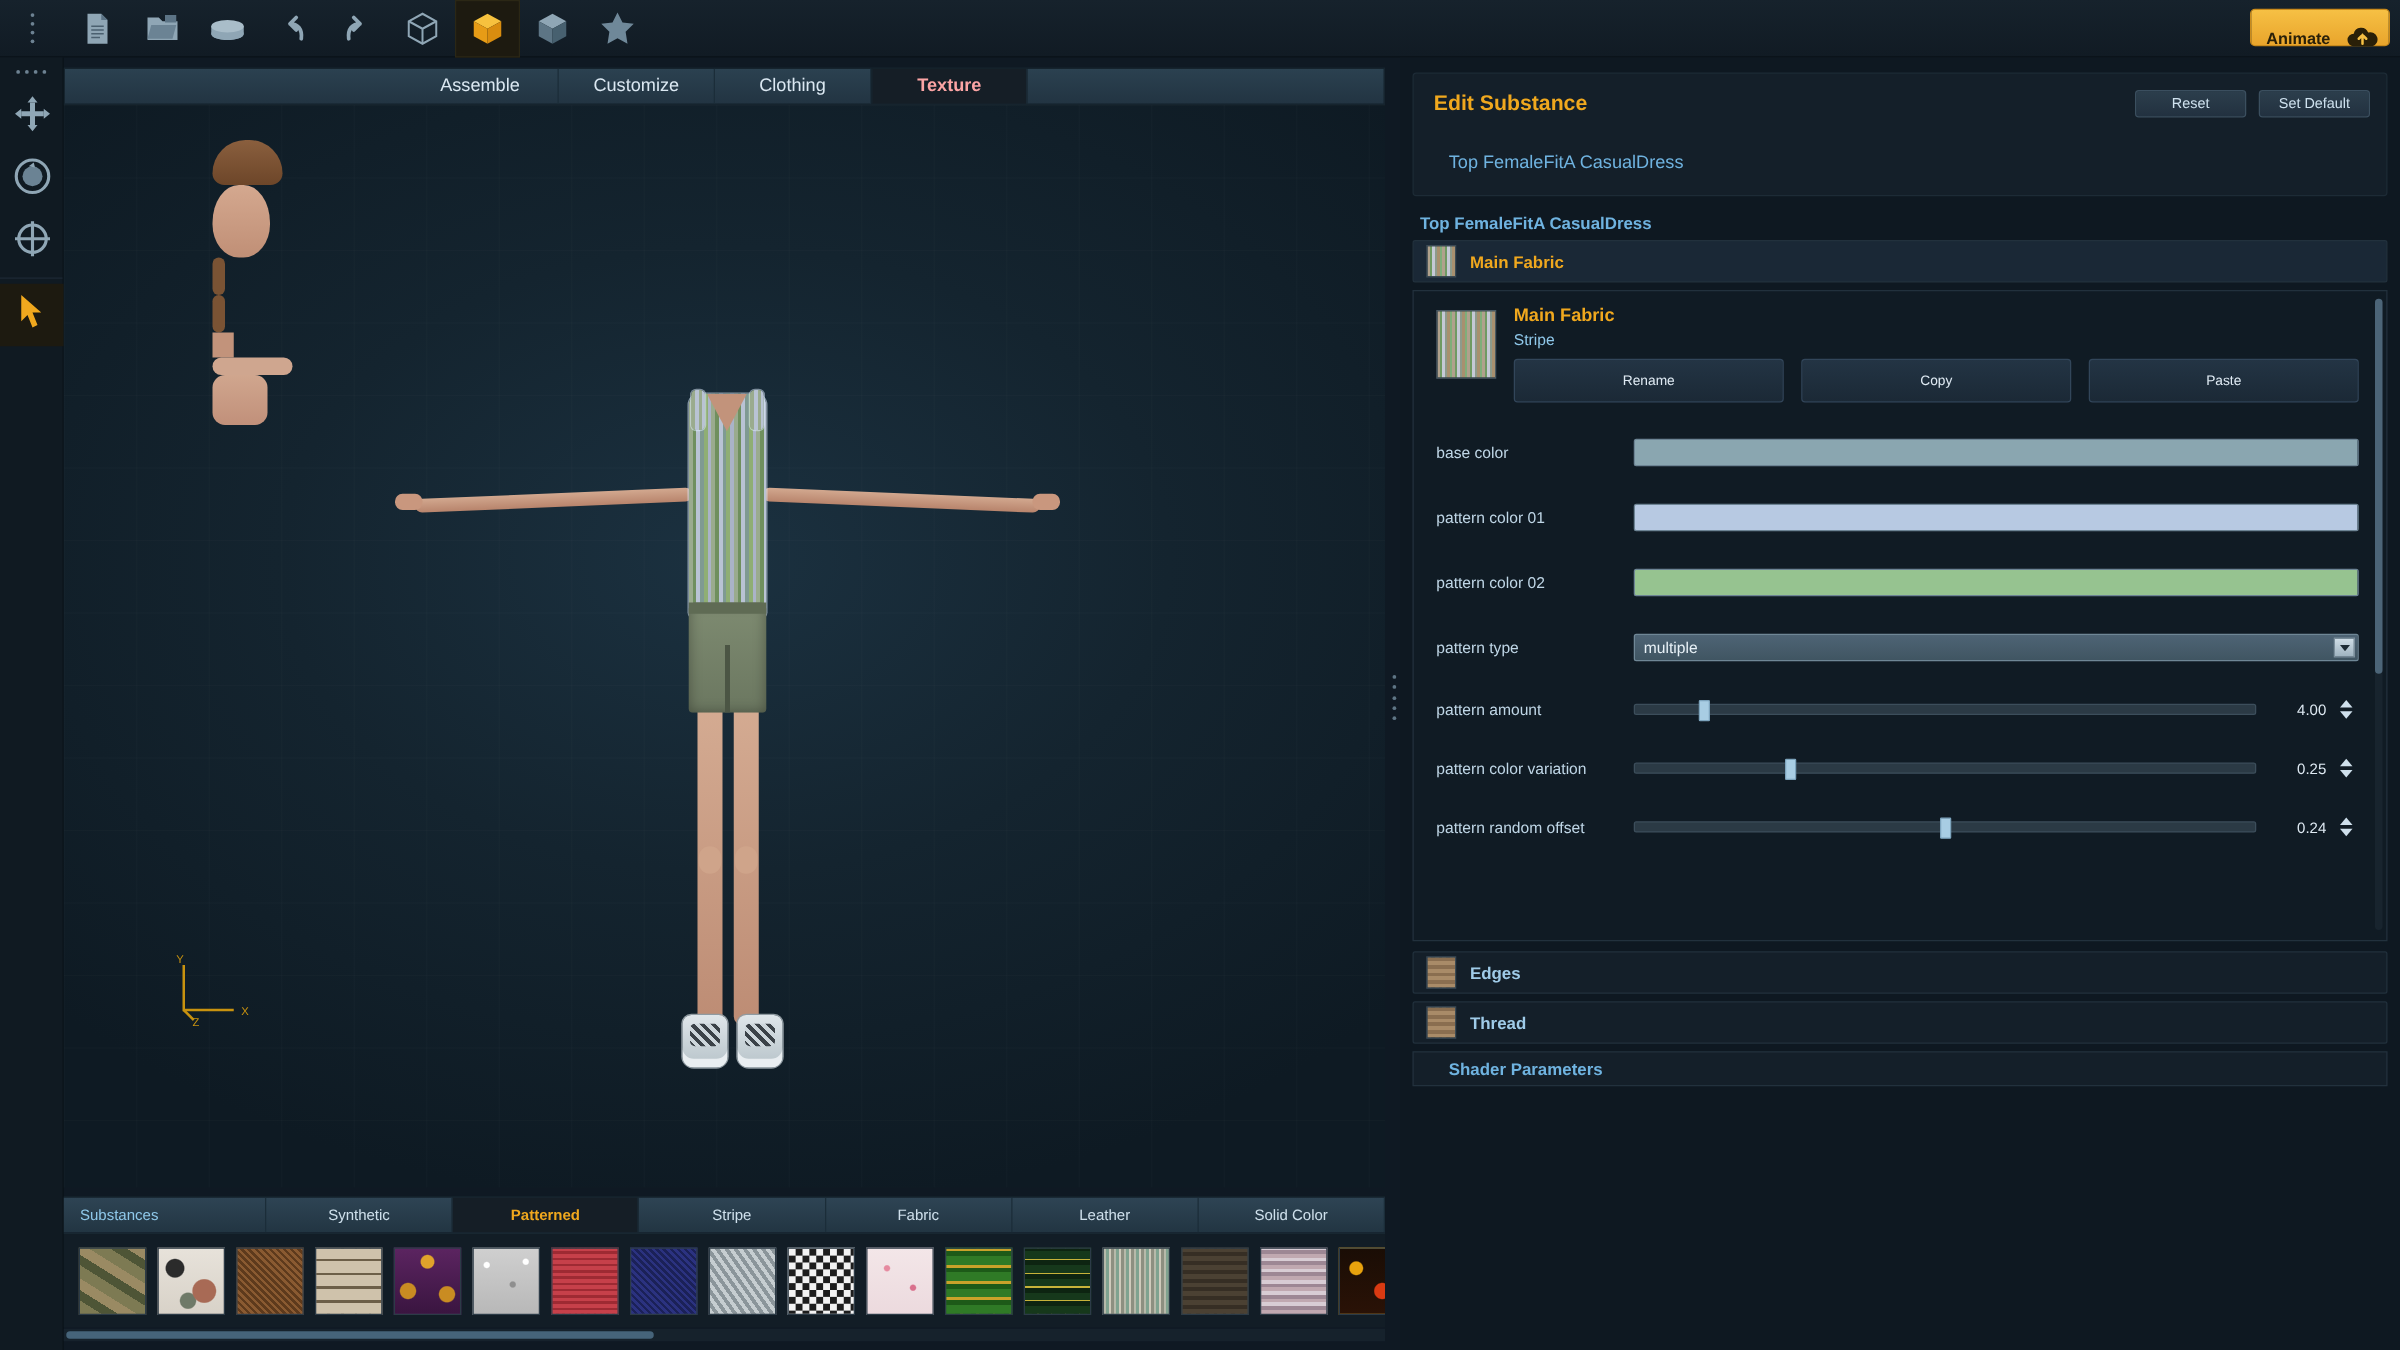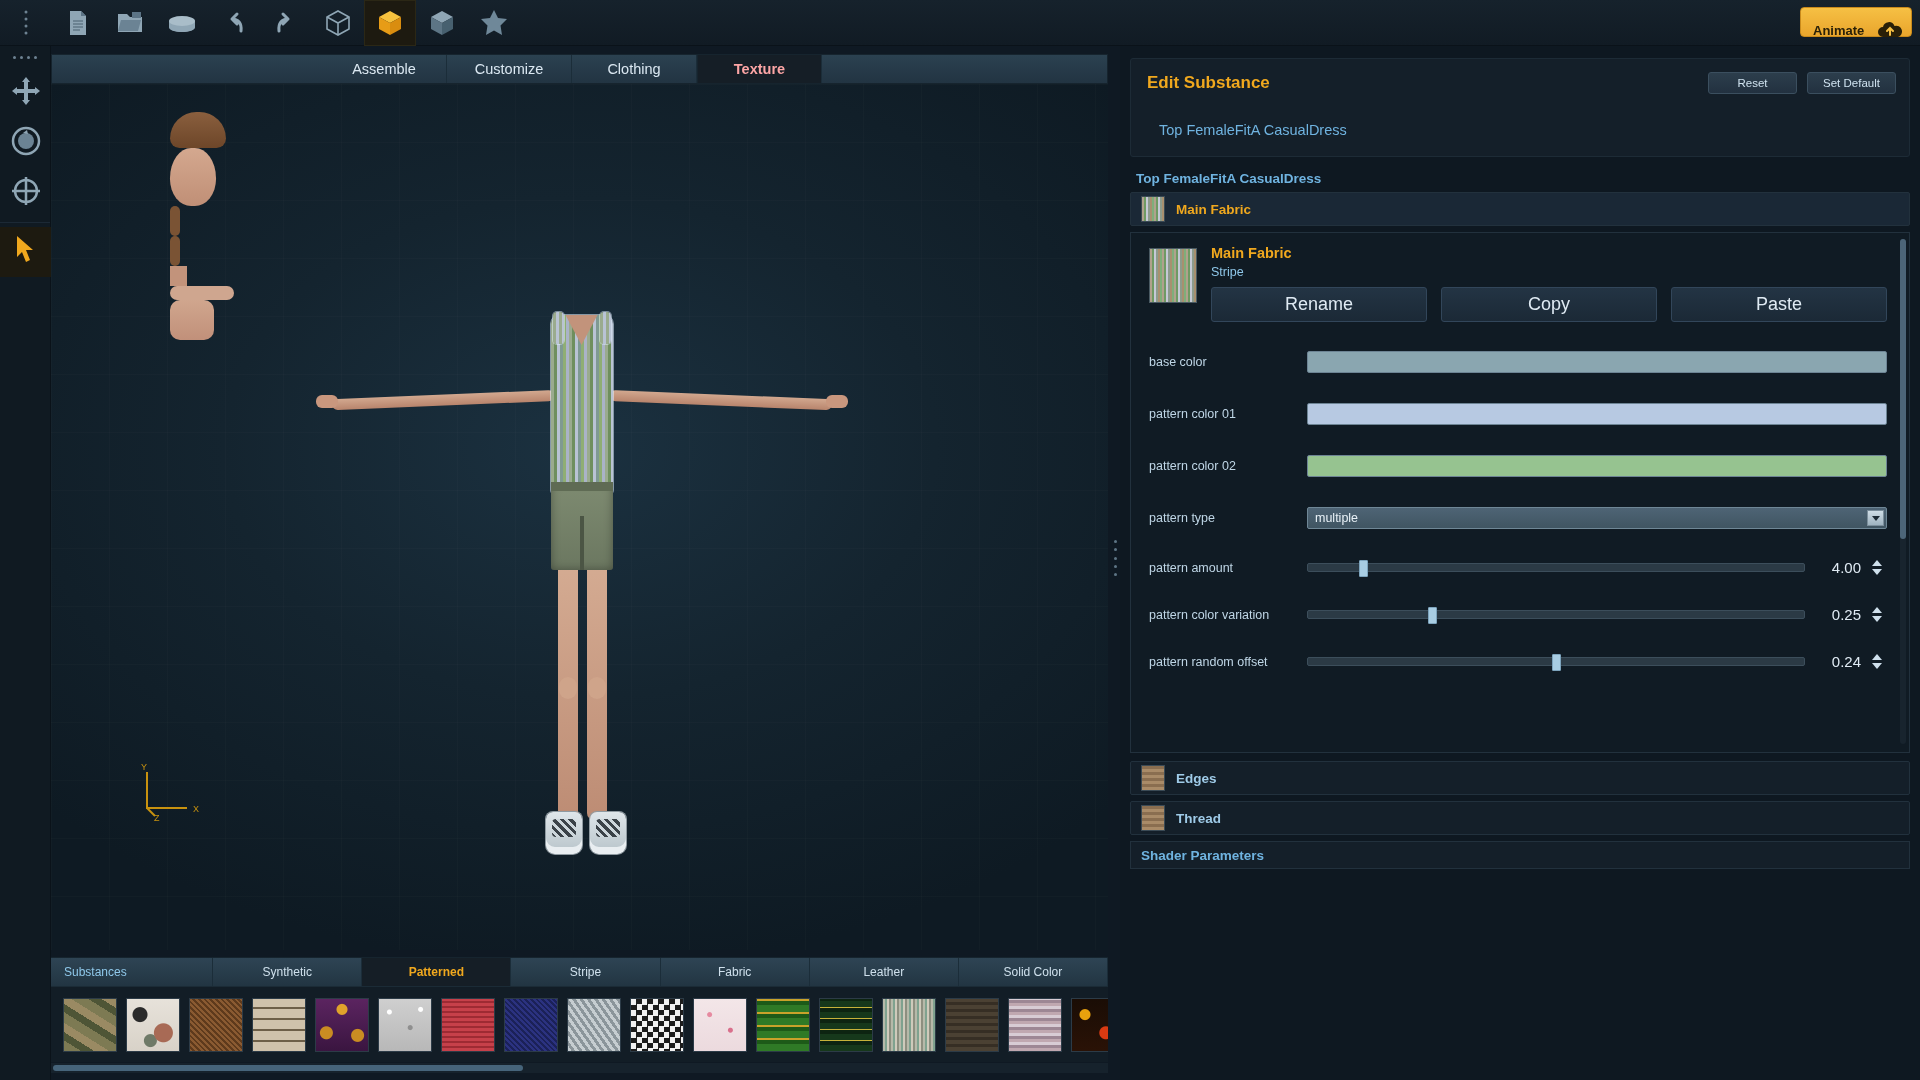--- a/index.html
+++ b/index.html
@@ -230,21 +230,21 @@
   .params-scrollbar i { display:block; width: 6px; height: 300px; background: #4c6578; border-radius: 3px; }
 
   .mf-head { display: flex; gap: 14px; }
   .mf-thumb { width: 48px; height: 55px; border: 1px solid #4a5a63; flex: 0 0 48px; margin-top: 3px; }
   .mf-name { color: #f0a81e; font-size: 14.5px; font-weight: bold; }
   .mf-type { color: #8fc8ea; font-size: 12.5px; margin-top: 4px; }
   .mf-btns { display: flex; gap: 14px; margin-top: 8px; }
   .mf-btn {
     flex: 1 1 0; height: 35px; border-radius: 3px;
     background: linear-gradient(#233444, #1b2936); border: 1px solid #32465a;
-    color: #dfeaf3; font-size: 18px; display: flex; align-items: center; justify-content: center;
+    color: #dfeaf3; font-size: 11px; display: flex; align-items: center; justify-content: center;
     cursor: pointer;
   }
 
   .prow { display: flex; align-items: center; height: 52px; }
   .plabel { width: 158px; flex: 0 0 158px; font-size: 12.5px; color: #bfd6e6; }
   .colorbar { flex: 1 1 auto; height: 22px; border: 1px solid #6d8494; border-radius: 2px; cursor: pointer; }
 
   .selectbox {
     flex: 1 1 auto; height: 22px; background: linear-gradient(#4e6475, #405562);
     border: 1px solid #6f8796; border-radius: 2px; display: flex; align-items: center;
@@ -253,28 +253,28 @@
   .selectbox .arrow {
     position: absolute; right: 2px; top: 2px; width: 17px; height: 16px;
     background: linear-gradient(#cfdde6, #9fb3c0); border: 1px solid #7b8e9b;
     display: flex; align-items: center; justify-content: center;
   }
   .selectbox .arrow:after { content:''; border-left: 4px solid transparent; border-right: 4px solid transparent; border-top: 5px solid #1d2b35; }
 
   .srow { display: flex; align-items: center; height: 47px; }
   .slider { flex: 1 1 auto; height: 9px; background: #2b3a45; border: 1px solid #3c4e5b; border-radius: 2px; position: relative; cursor: pointer; }
   .slider .handle { position: absolute; top: -4px; width: 9px; height: 17px; background: #a8cde3; border: 1px solid #7da4bd; border-radius: 1px; }
-  .sval { width: 56px; flex: 0 0 56px; text-align: right; font-size: 15px; color: #dfeaf3; padding-left: 22px; }
+  .sval { width: 56px; flex: 0 0 56px; text-align: right; font-size: 12px; color: #dfeaf3; padding-left: 22px; }
   .spin { width: 20px; flex: 0 0 20px; display: flex; flex-direction: column; align-items: center; justify-content: center; gap: 3px; margin-left: 6px; cursor: pointer; }
   .spin .up { border-left: 5px solid transparent; border-right: 5px solid transparent; border-bottom: 6px solid #cfe0ec; }
   .spin .dn { border-left: 5px solid transparent; border-right: 5px solid transparent; border-top: 6px solid #cfe0ec; }
 
   .shader-row {
     background: #141f29; border: 1px solid #22313d; height: 28px; display: flex; align-items: center;
-    padding-left: 10px; color: #6fb3e0; font-size: 13.5px; font-weight: bold; margin-top: 6px; cursor: pointer;
+    padding-left: 28px; color: #6fb3e0; font-size: 13.5px; font-weight: bold; margin-top: 6px; cursor: pointer;
   }
 </style>
 </head>
 <body>
 
 <div id="app">
 
   <div class="topbar">
 
     <div class="tb-icon">

